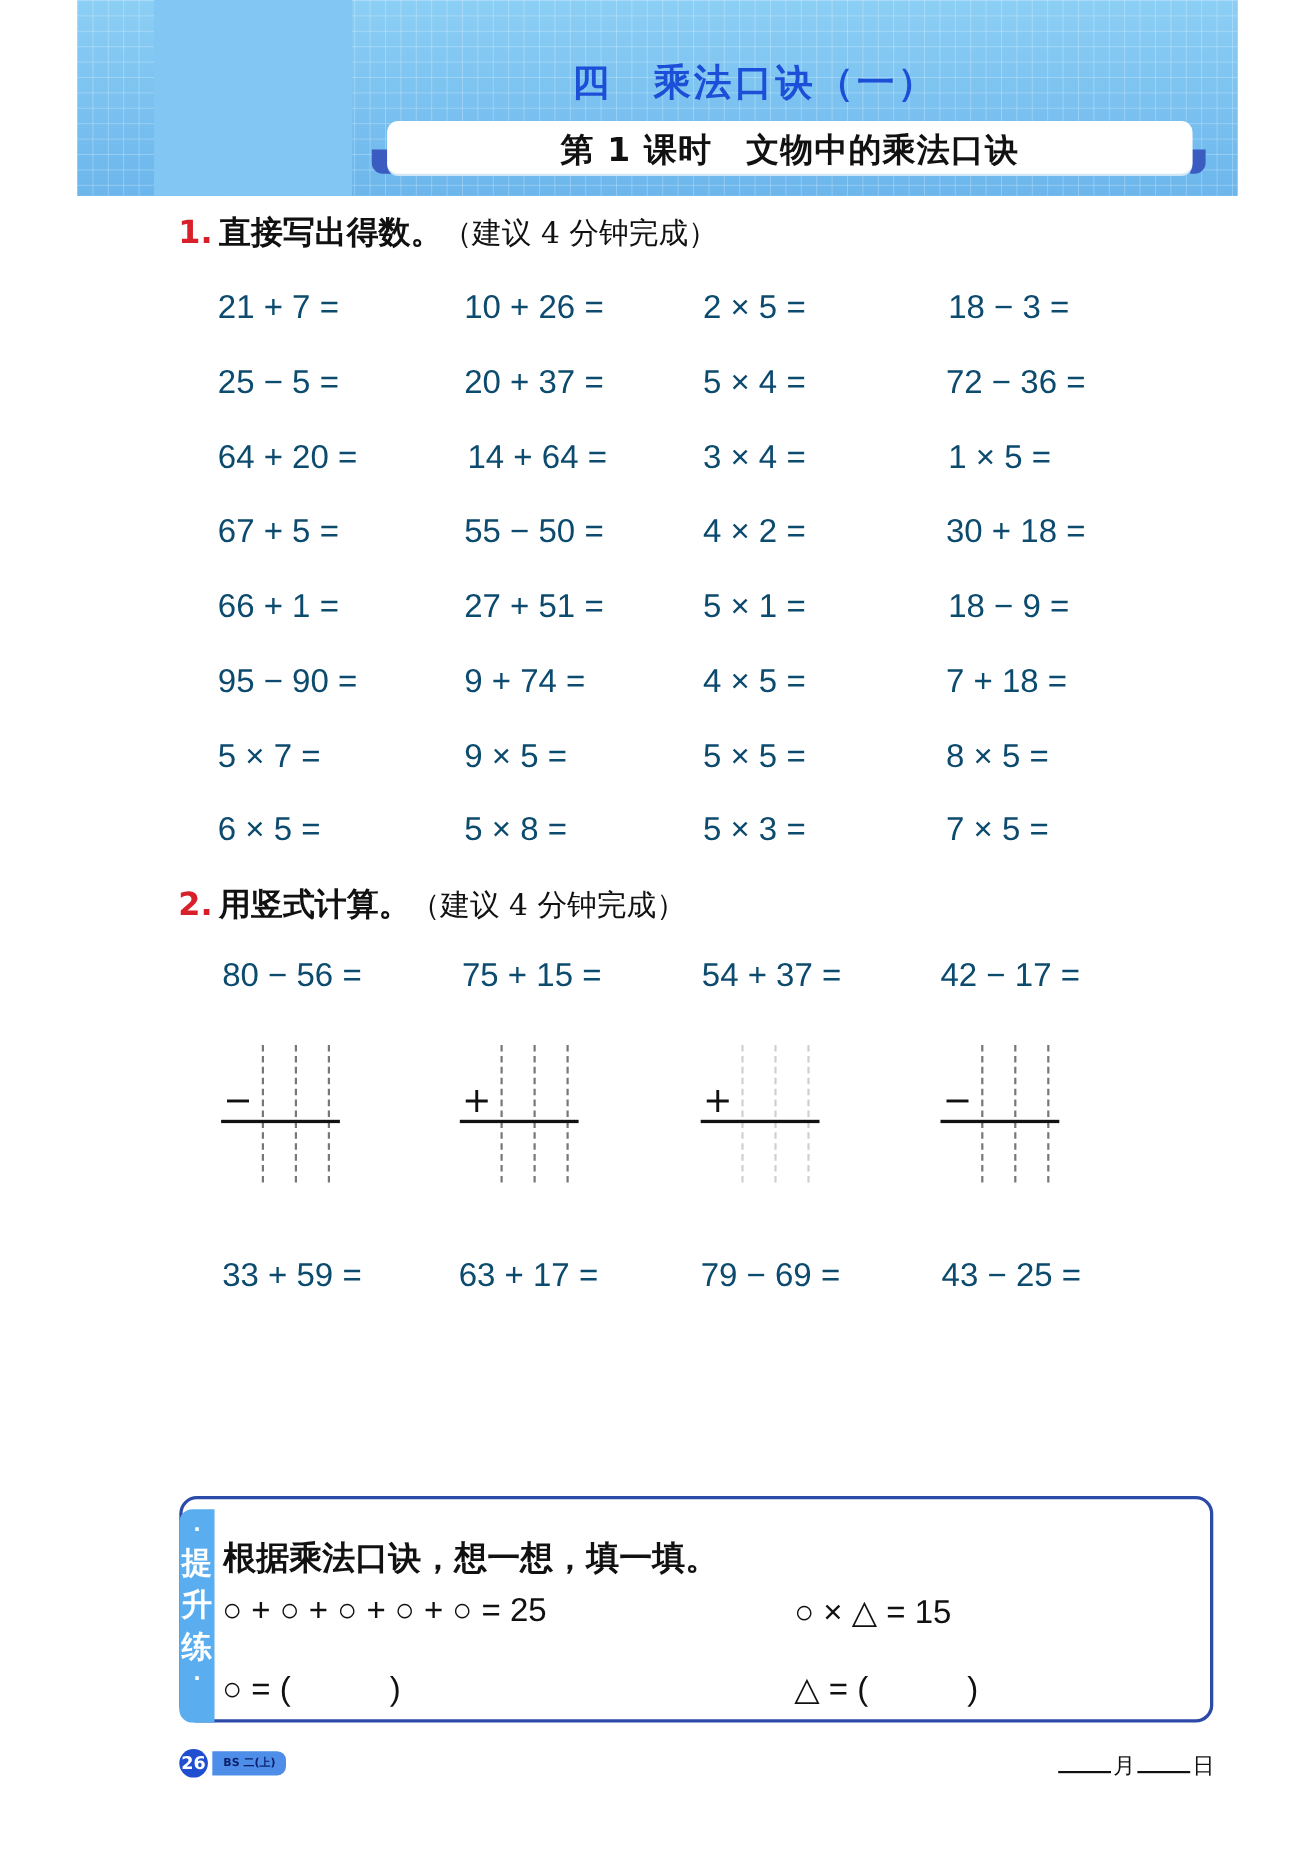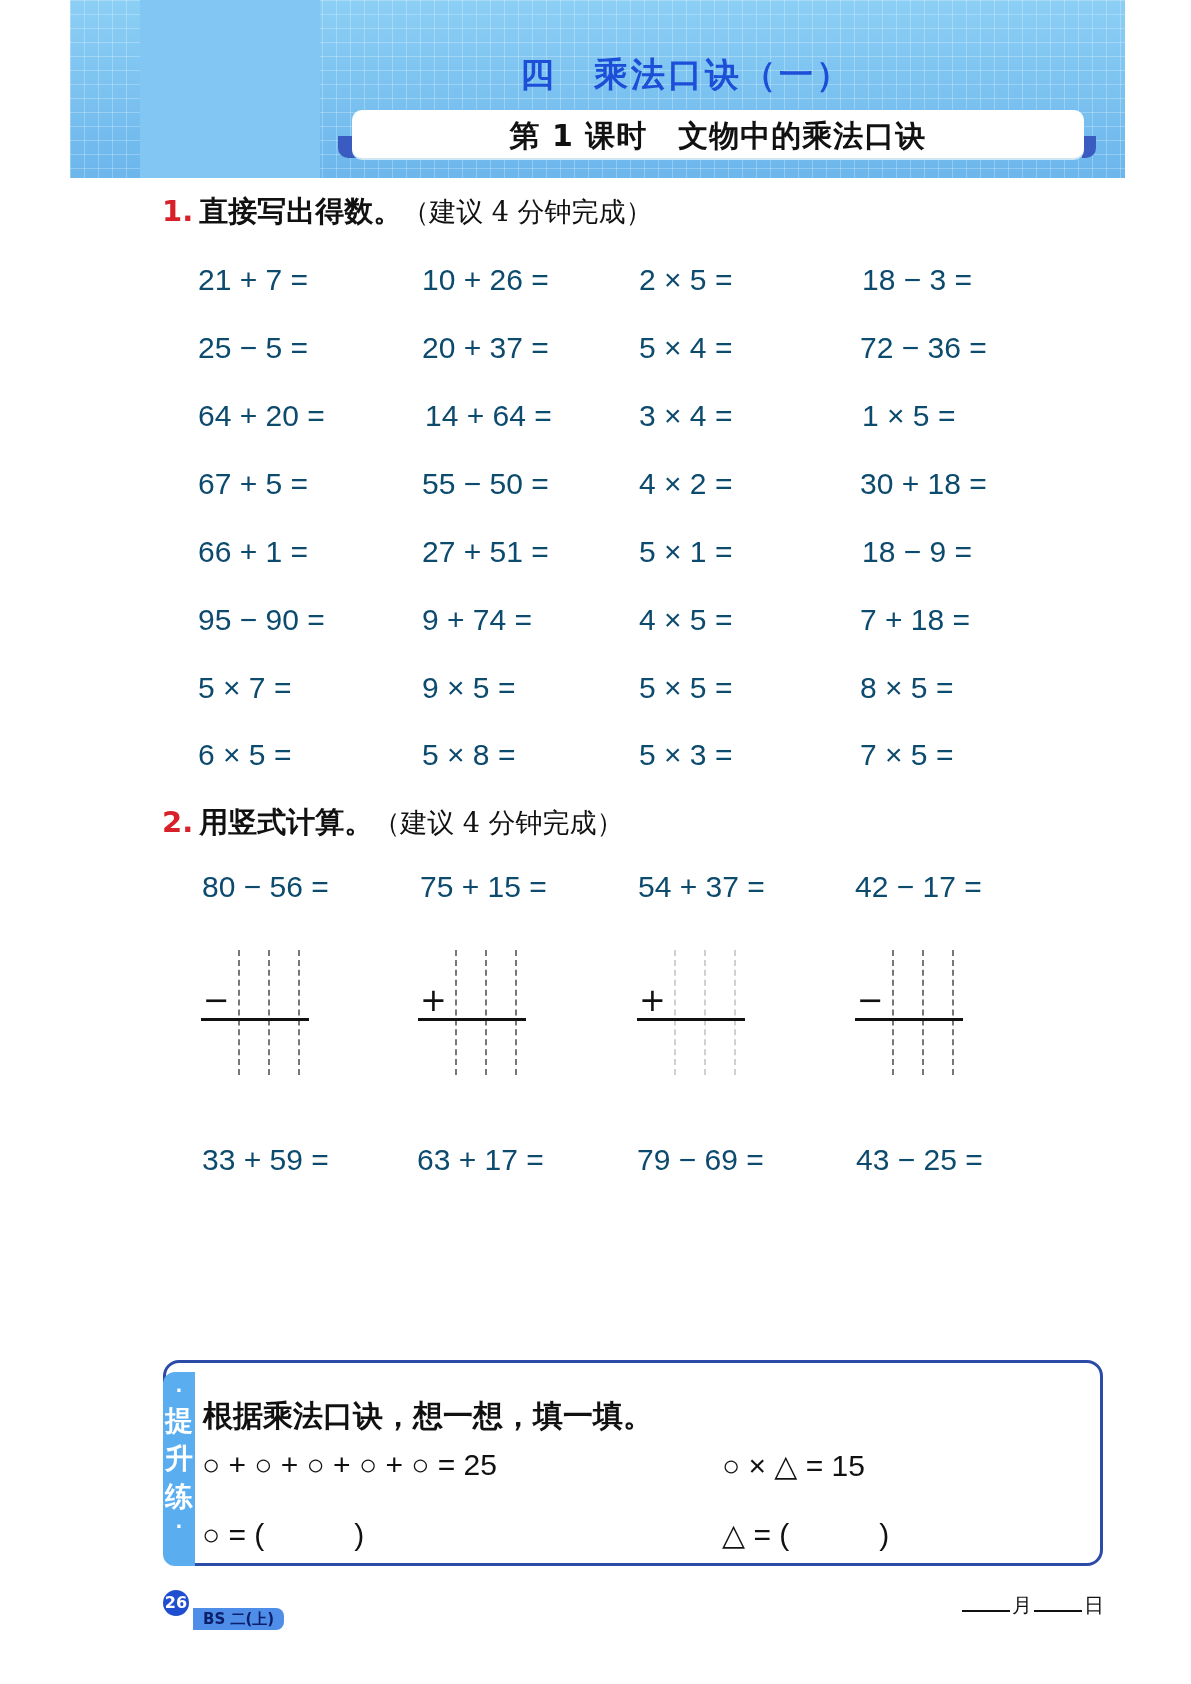--- a/index.html
+++ b/index.html
@@ -33,21 +33,21 @@
   .vform .line{position:absolute;left:0;top:68px;width:108px;height:3px;background:#111;}
   .vform .sign{position:absolute;left:2px;top:34px;font-size:32px;line-height:32px;color:#111;}
   
   .box{left:163px;top:1360px;width:940px;height:206px;border:3px solid #2c4aa8;border-radius:16px;background:#fff;box-sizing:border-box;}
   .side-tab{left:163px;top:1372px;width:32px;height:194px;background:#5aaef0;border-radius:12px 0 0 12px;}
   .side-txt{left:163px;top:1380px;width:32px;text-align:center;color:#fff;font-size:28px;line-height:38px;font-weight:bold;}
   .box-title{left:203px;top:1384px;font-size:30px;font-weight:bold;color:#111;margin-top:12px;}
   .shape-eq{font-family:"Liberation Sans","DejaVu Sans",sans-serif;font-size:30px;color:#111;white-space:nowrap;}
   
   .page-num{left:163px;top:1590px;width:26px;height:26px;border-radius:50%;background:#1f4fd0;color:#fff;font-size:16px;text-align:center;line-height:26px;font-weight:bold;}
-  .edition{left:193px;top:1592px;height:22px;padding:0 10px;background:#4e8de8;color:#0b1f6a;font-size:15px;line-height:22px;font-weight:bold;border-radius:0 8px 8px 0;margin-top:16px;}
+  .edition{left:193px;top:1592px;height:22px;padding:0 10px;background:#4e8de8;color:#0b1f6a;font-size:10px;line-height:22px;font-weight:bold;border-radius:0 8px 8px 0;}
   .date{left:960px;top:1592px;font-size:20px;color:#111;white-space:nowrap;}
   .date .blank{display:inline-block;width:48px;border-bottom:2px solid #111;margin:0 2px;}
 </style>
 </head>
 <body>
 
 <div class="abs header"></div>
 <div class="abs header-blank"></div>
 <div class="abs chapter-title">四　乘法口诀（一）</div>
 <div class="abs lesson-tab-l"></div>

